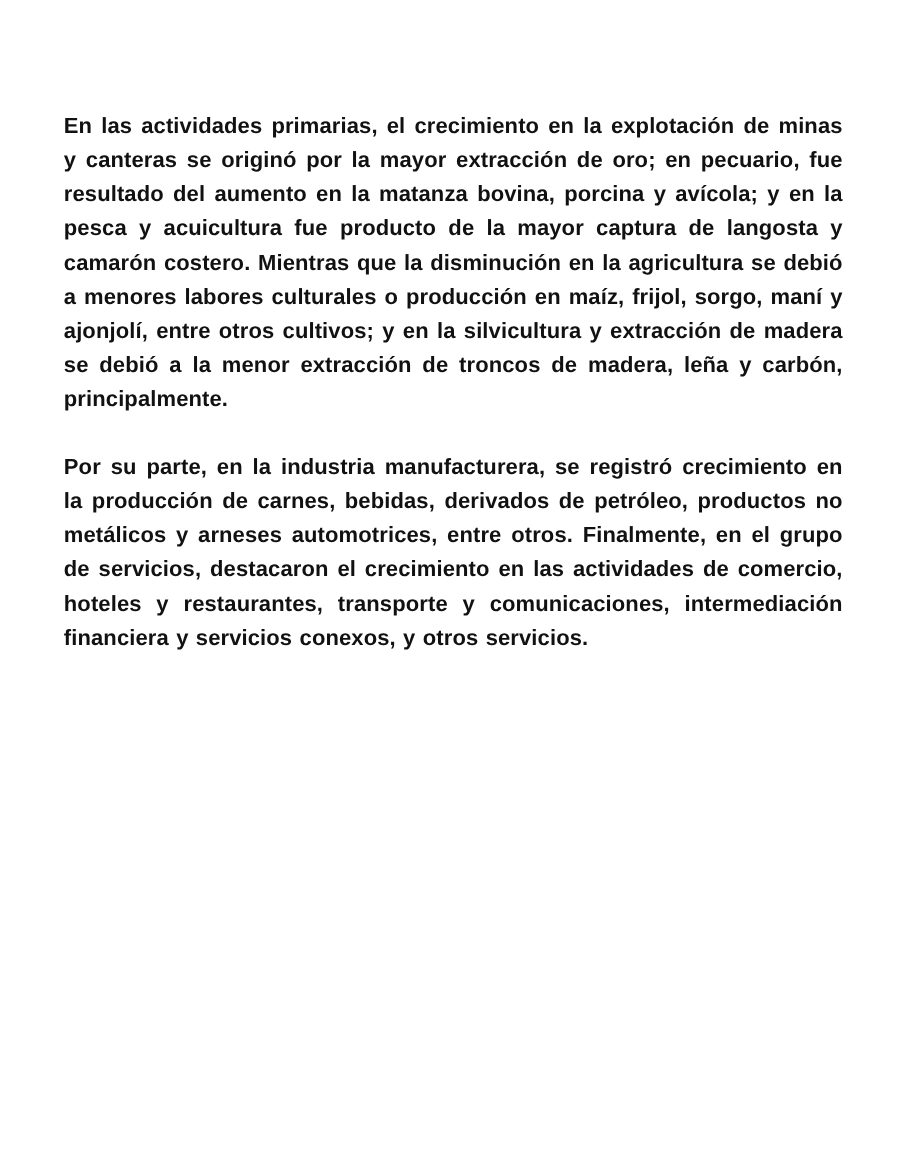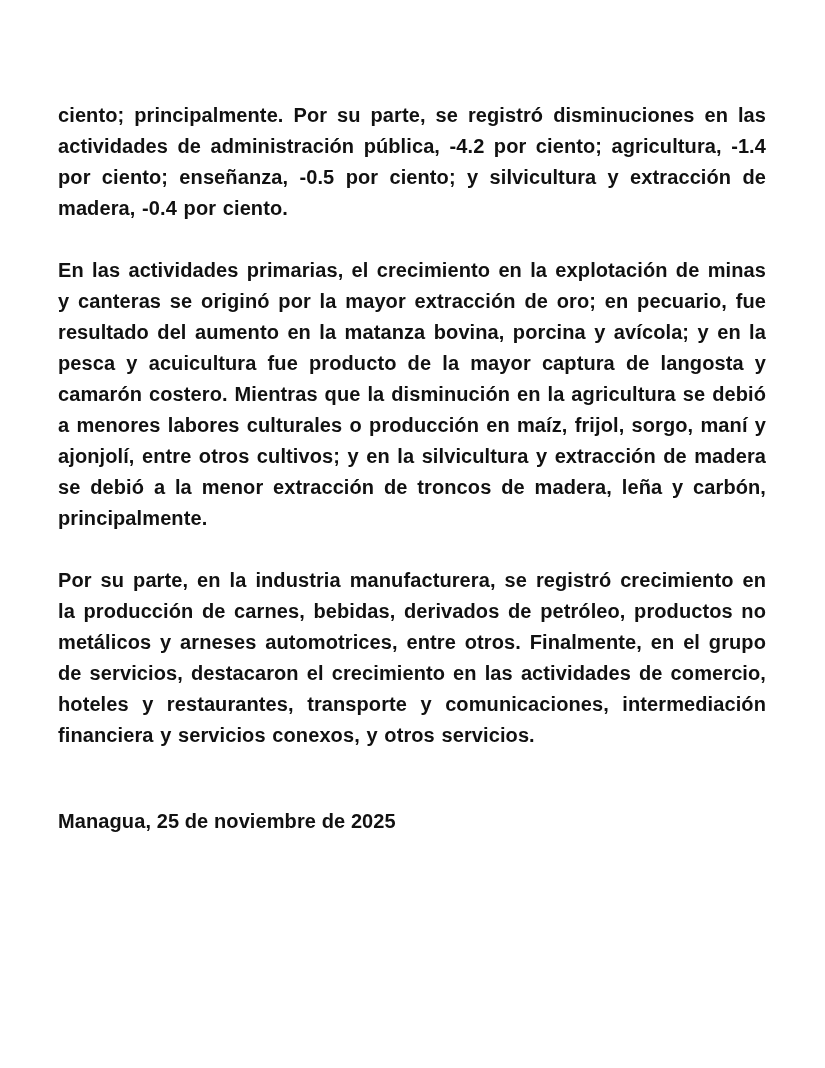--- a/index.html
+++ b/index.html
@@ -42,18 +42,16 @@
     text-align: left;
     letter-spacing: 0.1px;
     color: #111111;
   }
 </style>
 </head>
 <body>
 
 <div class="page">
   <div class="content">
-    <p class="body-paragraph">ciento; principalmente. Por su parte, se registró disminuciones en las actividades de administración pública, -4.2 por ciento; agricultura, -1.4 por ciento; enseñanza, -0.5 por ciento; y silvicultura y extracción de madera, -0.4 por ciento.</p>
     <p class="body-paragraph">En las actividades primarias, el crecimiento en la explotación de minas y canteras se originó por la mayor extracción de oro; en pecuario, fue resultado del aumento en la matanza bovina, porcina y avícola; y en la pesca y acuicultura fue producto de la mayor captura de langosta y camarón costero. Mientras que la disminución en la agricultura se debió a menores labores culturales o producción en maíz, frijol, sorgo, maní y ajonjolí, entre otros cultivos; y en la silvicultura y extracción de madera se debió a la menor extracción de troncos de madera, leña y carbón, principalmente.</p>
     <p class="body-paragraph">Por su parte, en la industria manufacturera, se registró crecimiento en la producción de carnes, bebidas, derivados de petróleo, productos no metálicos y arneses automotrices, entre otros. Finalmente, en el grupo de servicios, destacaron el crecimiento en las actividades de comercio, hoteles y restaurantes, transporte y comunicaciones, intermediación financiera y servicios conexos, y otros servicios.</p>
-    <p class="date-line">Managua, 25 de noviembre de 2025</p>
   </div>
 </div>
 
 </body></html>

